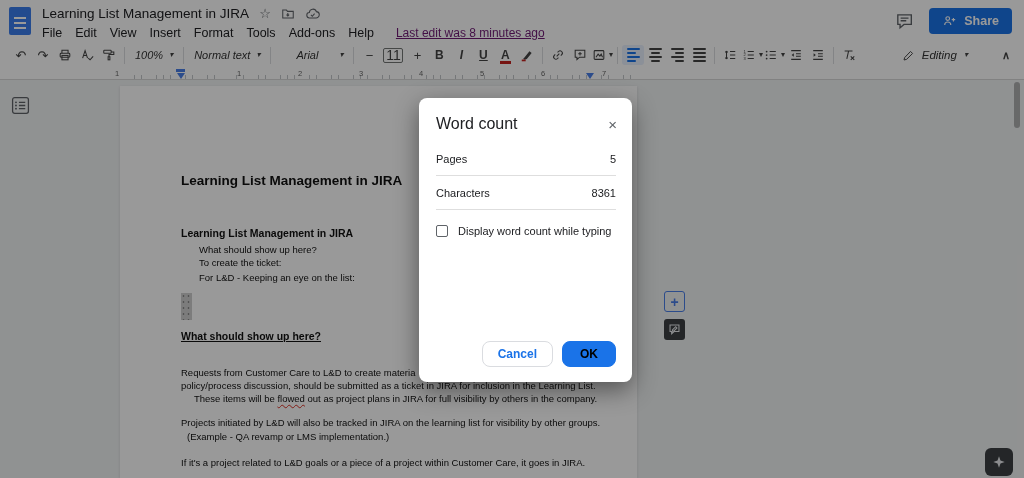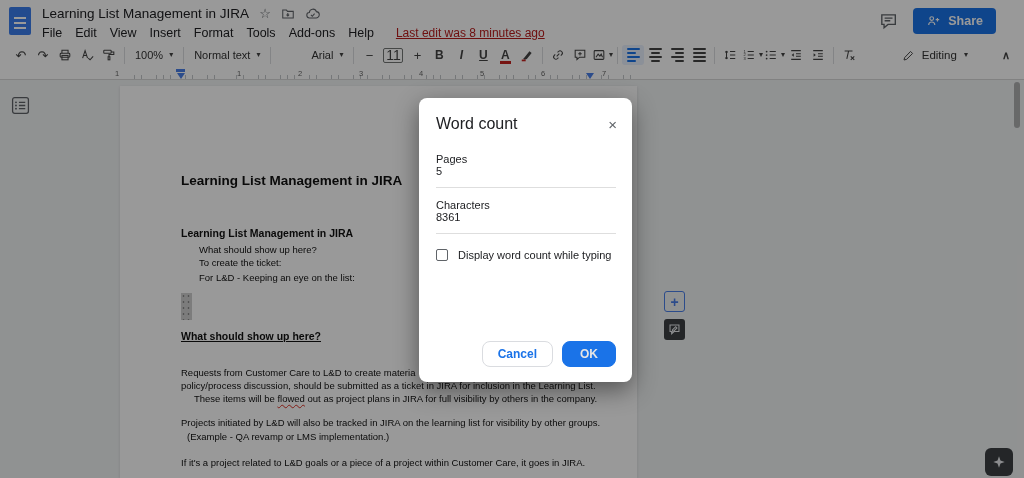--- a/index.html
+++ b/index.html
@@ -10,34 +10,34 @@
   .hdr { position:absolute; top:0; left:0; right:0; height:42px; background:#fff; display:flex; align-items:flex-start; }
   .logo { width:22px; height:28px; background:#3b7ded; border-radius:2px; margin:7px 11px 0 9px; position:relative; flex:none; }
   .logo i { position:absolute; left:5px; right:5px; bottom:5px; height:13px;
             background:repeating-linear-gradient(to bottom,#fff 0 2px,transparent 2px 5px); }
   .tblock { flex:1; padding-top:4px; min-width:0; }
   .trow { display:flex; align-items:center; gap:10px; height:19px; }
   .doc-title { font-size:13.5px; color:#202124; white-space:nowrap; }
   .mini { color:#5f6368; font-size:13px; line-height:1; display:flex; align-items:center; }
   .mini svg { stroke:#5f6368; fill:none; stroke-width:1.2; }
   .menus { display:flex; align-items:center; gap:13px; font-size:12.5px; color:#202124; height:18px; margin-top:1px; }
-  .last-edit { color:#b91c1c; font-size:12px; text-decoration:underline; margin-left:9px; white-space:nowrap; }
-  .hright { display:flex; align-items:center; gap:16px; padding:8px 28px 0 0; }
+  .last-edit { color:#701a75; font-size:12px; text-decoration:underline; margin-left:9px; white-space:nowrap; }
+  .hright { display:flex; align-items:center; gap:16px; padding:8px 12px 0 0; }
   .hcomment svg { stroke:#5f6368; fill:none; stroke-width:1.2; display:block; }
   .share { display:flex; align-items:center; gap:7px; background:#1a73e8; color:#fff; height:26px; padding:0 13px;
            border:none; border-radius:4px; font-size:12.5px; font-weight:bold; }
 
   
   .tb { position:absolute; top:42px; left:0; right:0; height:26px; background:#fff; display:flex; align-items:center; padding-left:10px; color:#444; }
   .tb svg { stroke:#444; fill:none; stroke-width:1.2; display:block; }
   .tb svg text, .tb svg .f { fill:#444; stroke:none; }
   .tbtn { min-width:22px; height:20px; display:flex; align-items:center; justify-content:center; border-radius:3px; gap:3px; flex:none; }
   .glyph { font-size:13px; line-height:1; }
   .sep { width:1px; height:17px; background:#dadce0; margin:0 4px; flex:none; }
-  .drop { font-size:11px; color:#333; display:flex; align-items:center; gap:6px; padding:0 6px; white-space:nowrap; }
+  .drop { font-size:11px; color:#333; display:flex; align-items:center; gap:6px; padding:0 6px; white-space:nowrap;font-style:italic; }
   .caret { font-size:8px; color:#444; line-height:1; }
   .sizebox { width:20px; height:15px; border:1px solid #747775; border-radius:2px; font-size:14px;
              display:flex; align-items:center; justify-content:center; margin:8px 3px; }
   .fmt { font-size:12px; font-weight:bold; }
   .fmt.it { font-style:italic; }
   .fmt.un { text-decoration:underline; }
   .fmtA { position:relative; font-weight:bold; font-size:12px; line-height:1; }
   .fmtA::after { content:""; position:absolute; left:-1px; right:-1px; bottom:-3px; height:3px; background:#c5221f; }
   .lines { display:flex; flex-direction:column; gap:2.2px; width:13px; }
   .lines b { height:1.8px; background:#444; border-radius:1px; width:13px; }
@@ -82,28 +82,28 @@
   .vscroll { position:absolute; right:4px; top:2px; width:6px; height:46px; background:rgba(0,0,0,.28); border-radius:3px; }
 
   
   .dim { position:absolute; inset:0; background:rgba(0,0,0,.40); z-index:40; }
   .dlg { position:absolute; left:419px; top:98px; width:213px; height:284px; background:#fff; border-radius:8px;
          box-shadow:0 8px 24px rgba(0,0,0,.45); z-index:50; }
   .dlg-head { display:flex; justify-content:space-between; align-items:center; padding:17px 15px 9px 17px; }
   .dlg-title { font-size:16px; color:#202124; }
   .dlg-close { color:#5f6368; font-size:15px; line-height:1; background:none; border:none; font-family:inherit; }
   .dlg-row { display:flex; justify-content:space-between; margin:0 16px 0 17px; padding:10.5px 0;
-             border-bottom:1px solid #dedede; font-size:11px; color:#202124;flex-direction:column; }
+             border-bottom:1px solid #dedede; font-size:11px; color:#202124; }
   .dlg-check { display:flex; align-items:center; gap:10px; margin:15px 17px 0; font-size:11px; color:#202124; }
   .cb { width:12px; height:12px; border:1.6px solid #5f6368; border-radius:2px; flex:none; background:#fff; }
   .dlg-actions { position:absolute; right:16px; bottom:15px; display:flex; gap:9px; }
   .btn { height:26px; border-radius:8px; font-size:12px; font-weight:bold; display:flex; align-items:center;
          justify-content:center; font-family:inherit; }
   .btn.cancel { background:#fff; border:1px solid #dadce0; color:#1a73e8; padding:0 15px; }
-  .btn.ok { background:#1a73e8; border:1px solid #1a73e8; color:#e5e5e5; padding:0 17px; }
+  .btn.ok { background:#1a73e8; border:1px solid #1a73e8; color:#000000; padding:0 17px; }
 </style>
 </head>
 <body>
 
 <div class="app">
 
   <header class="hdr">
     <div class="logo">
         <i></i>
       </div>
@@ -186,21 +186,21 @@
         <span>100%</span>
         <span class="caret">▾</span>
       </div>
     <div class="sep"></div>
     <div class="tbtn drop">
         <span>Normal text</span>
         <span class="caret">▾</span>
       </div>
     <div class="sep"></div>
     <div class="tbtn drop">
-        <span style="width:52px;text-align:right">Arial</span>
+        <span style="width:52px;text-align:center">Arial</span>
         <span class="caret">▾</span>
       </div>
     <div class="sep"></div>
     <div class="tbtn">
         <span class="glyph">−</span>
       </div>
     <div class="sizebox">11</div>
     <div class="tbtn">
         <span class="glyph">+</span>
       </div>

